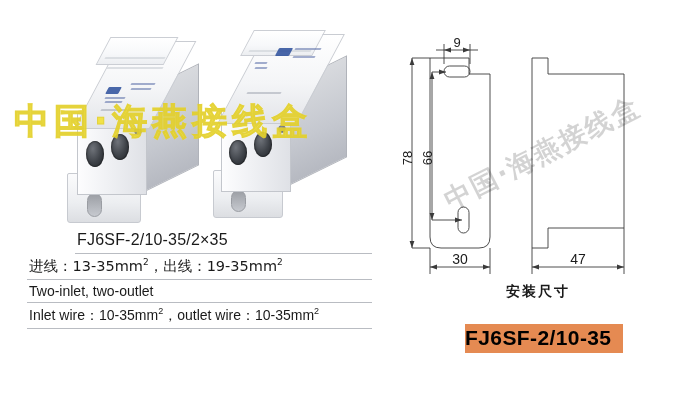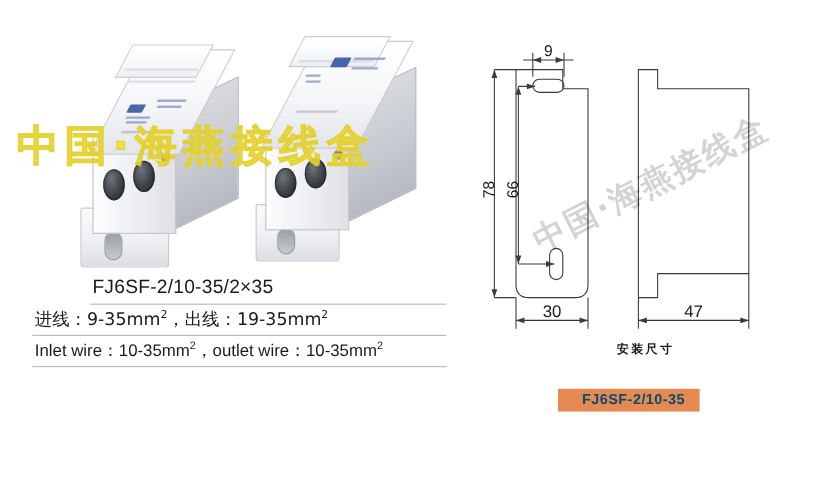--- a/index.html
+++ b/index.html
@@ -109,31 +109,31 @@
     font-size:27px;font-weight:bold;letter-spacing:2px;
     color:#000;opacity:.17;white-space:nowrap;pointer-events:none;
     transform:rotate(-27deg);transform-origin:left top;
     font-family:"DejaVu Sans",sans-serif;
   }
 
   .caption{
     position:absolute;left:396px;top:284px;width:284px;text-align:center;
   }
   .caption .cn{
-    font-size:10px;font-weight:bold;letter-spacing:2px;
-    font-family:Liberation Serif, serif;line-height:15px;
+    font-size:14px;font-weight:bold;letter-spacing:2px;
+    font-family:Liberation Sans, sans-serif;line-height:15px;
   }
   .caption .en{
     font-size:14px;line-height:16px;margin-top:0px;
   }
   .badge{
     position:absolute;left:465px;top:324px;
-    background:#e58a52;color:#0c4a6e;
-    font-size:12px;font-weight:bold;letter-spacing:.4px;
-    padding:2px 12px 3px 20px;
+    background:#e58a52;color:#000000;
+    font-size:21px;font-weight:bold;letter-spacing:.4px;
+    padding:2px 12px 3px 0;
     white-space:nowrap;
   }
 </style>
 </head>
 <body>
 
 <div class="page">
 
   <div class="photo-area">
 
@@ -192,23 +192,24 @@
 
     <div class="wm-yellow">中国·海燕接线盒</div>
   </div>
 
   <div class="spec">
 
     <div class="spec-row model">FJ6SF-2/10-35/2×35</div>
 
 
     <div class="spec-row cn">
-      <span>进线：9-35mm</span><sup>2</sup><span>，出线：19-35mm</span><sup>2</sup>
-    </div>
-
+      <span>进线：13-35mm</span><sup>2</sup><span>，出线：19-35mm</span><sup>2</sup>
+    </div>
+
+    <div class="spec-row en">Two-inlet, two-outlet</div>
 
     <div class="spec-row en">
       <span>Inlet wire：10-35mm</span><sup>2</sup><span>，outlet wire：10-35mm</span><sup>2</sup>
     </div>
   </div>
 
   <div class="draw-area">
     <svg width="284" height="280" viewBox="0 0 284 280">
       <g fill="none" stroke="#3a3a3a" stroke-width="0.9" shape-rendering="geometricPrecision">
 

